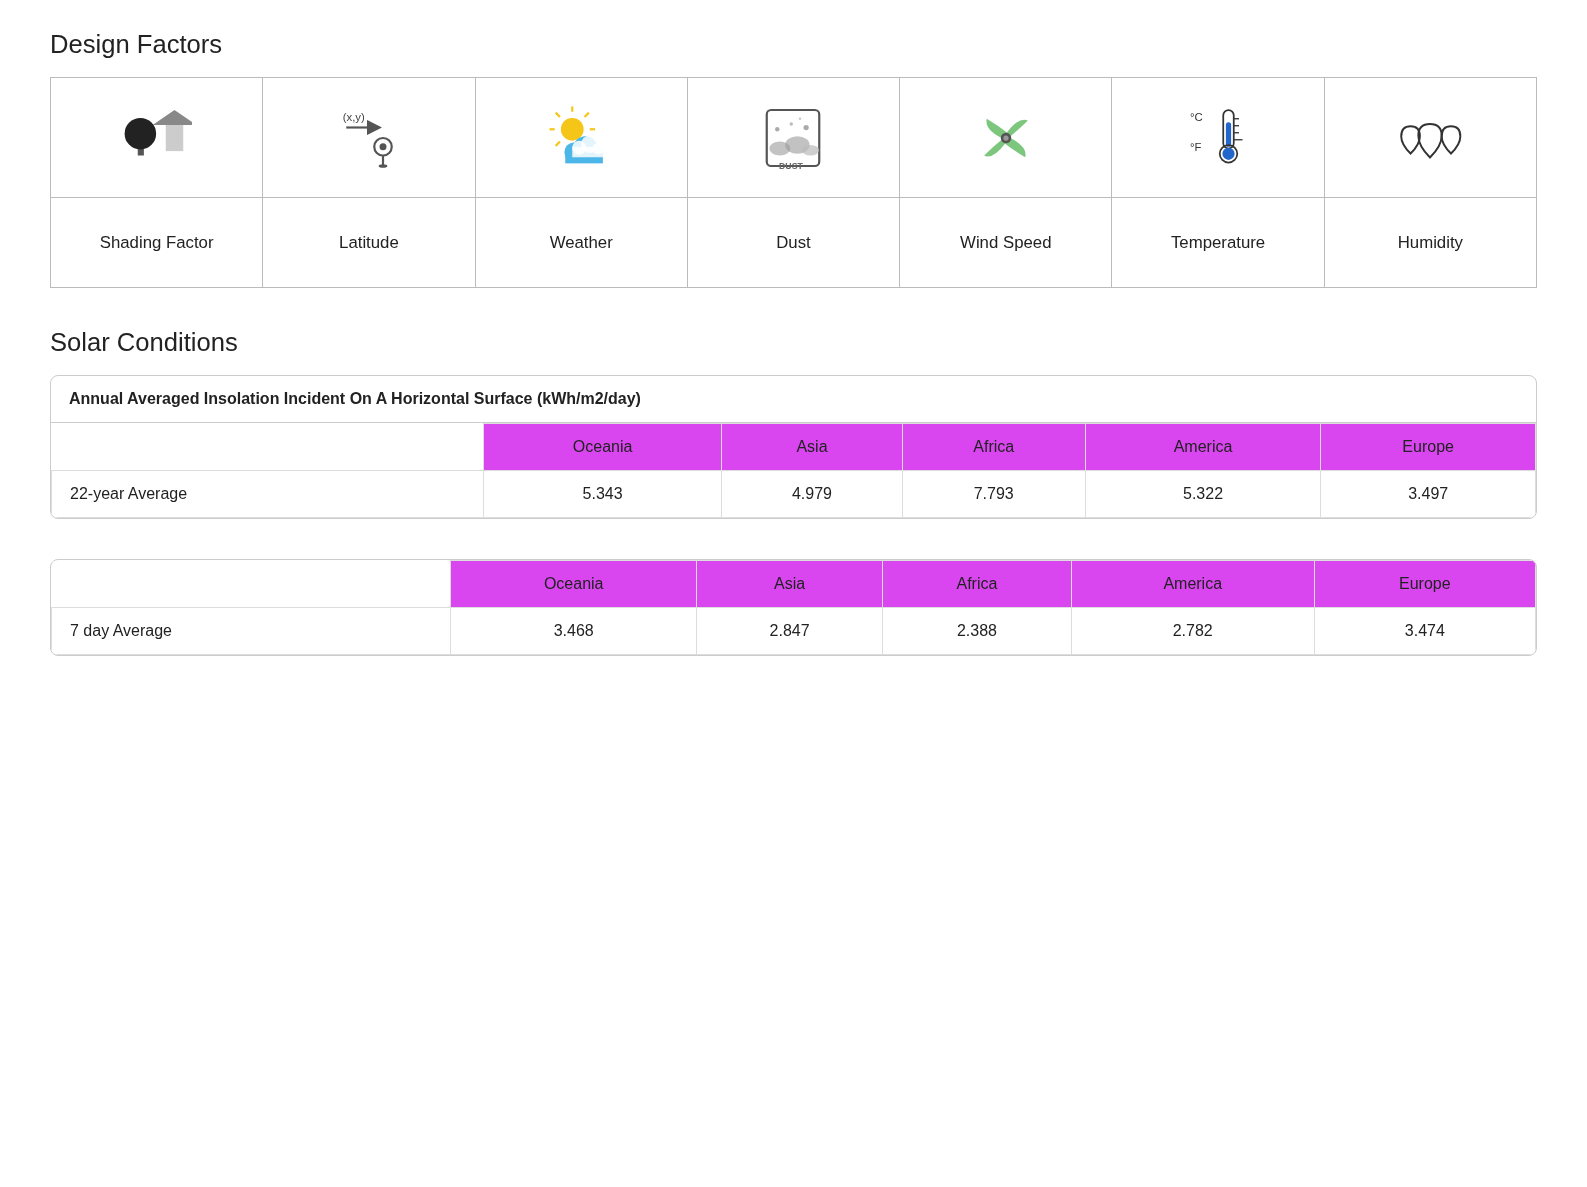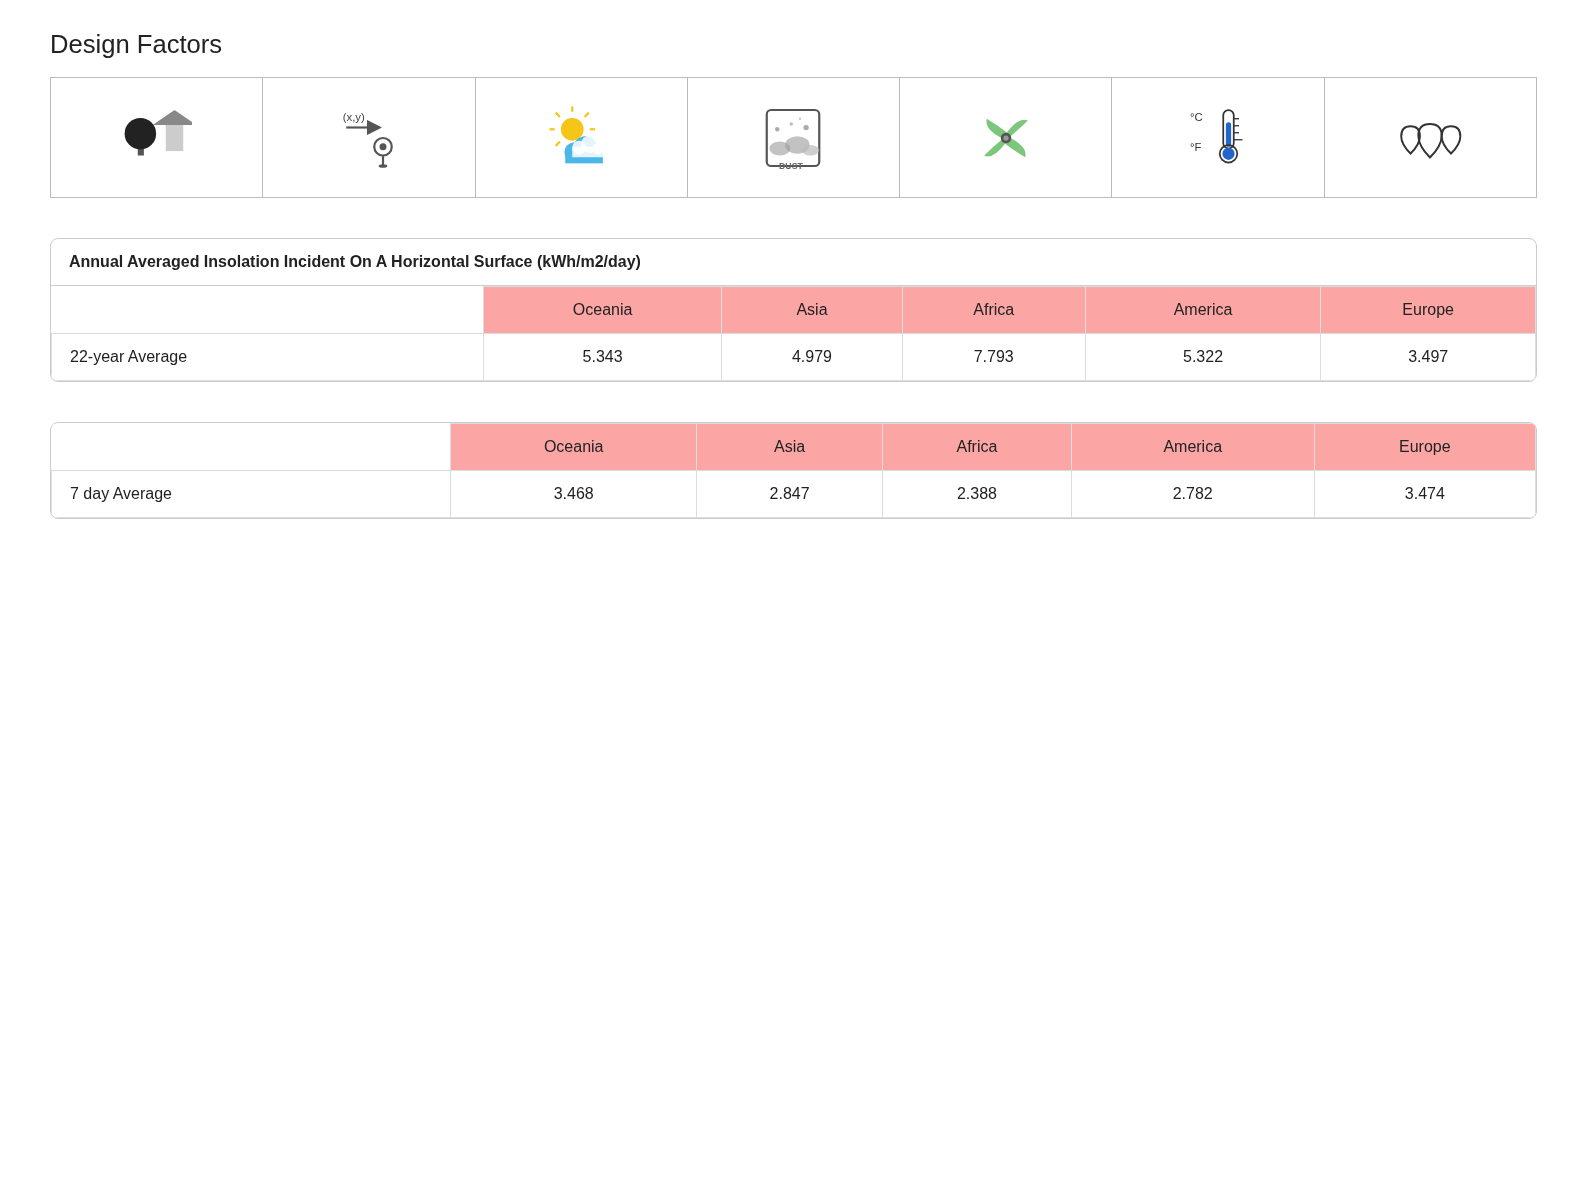--- a/index.html
+++ b/index.html
@@ -66,21 +66,21 @@
       width: 100%;
     }
     .data-table th, .data-table td {
       border: 1px solid #ddd;
       text-align: center;
       padding: 14px 10px;
       font-size: 1rem;
     }
     .data-table th {
       font-weight: 400;
-      background: #fca5a5;
+      background: #d946ef;
     }
     .data-table td:first-child {
       text-align: left;
       padding-left: 18px;
       font-weight: 400;
     }
     .data-table thead tr th:first-child {
       border: none;
       background: #fff;
     }
@@ -234,24 +234,34 @@
             <path d="M20,60 Q8,48 8,38 Q8,25 20,25 Q32,25 32,38 Q32,48 20,60 Z" fill="none" stroke="#333" stroke-width="2.5"></path>
 
             <path d="M45,65 Q30,50 30,37 Q30,22 45,22 Q60,22 60,37 Q60,50 45,65 Z" fill="none" stroke="#333" stroke-width="2.5"></path>
 
             <path d="M72,60 Q60,48 60,38 Q60,25 72,25 Q84,25 84,38 Q84,48 72,60 Z" fill="none" stroke="#333" stroke-width="2.5"></path>
           </svg>
         </div>
       </td>
     </tr>
 
+    <tr>
+      <td class="label-cell">Shading Factor</td>
+      <td class="label-cell">Latitude</td>
+      <td class="label-cell">Weather</td>
+      <td class="label-cell">Dust</td>
+      <td class="label-cell">Wind Speed</td>
+      <td class="label-cell">Temperature</td>
+      <td class="label-cell">Humidity</td>
+    </tr>
   </tbody>
 </table>
 
 <div class="section">
+  <h2>Solar Conditions</h2>
   <div class="data-table-wrap">
     <div class="table-title-row">Annual Averaged Insolation Incident On A Horizontal Surface (kWh/m2/day)</div>
     <table class="data-table">
       <thead>
         <tr>
           <th></th>
           <th>Oceania</th>
           <th>Asia</th>
           <th>Africa</th>
           <th>America</th>

